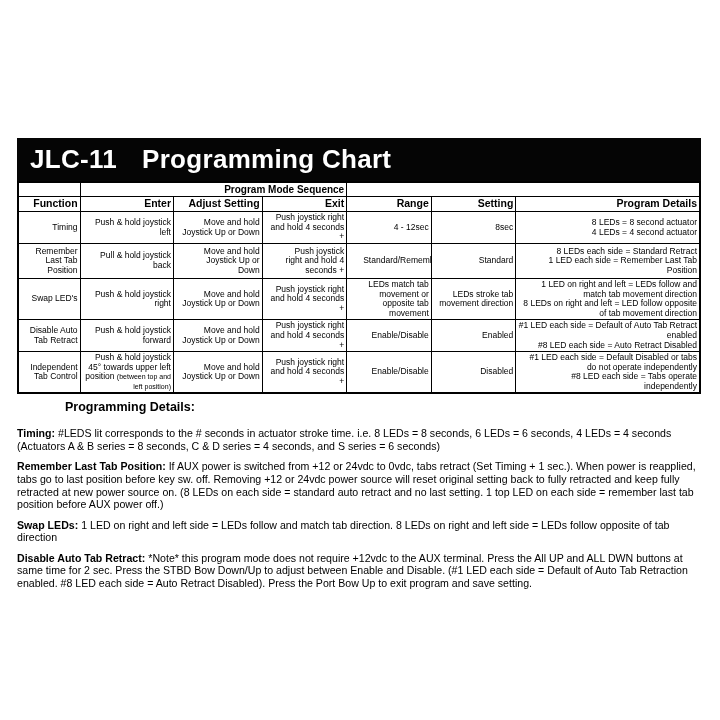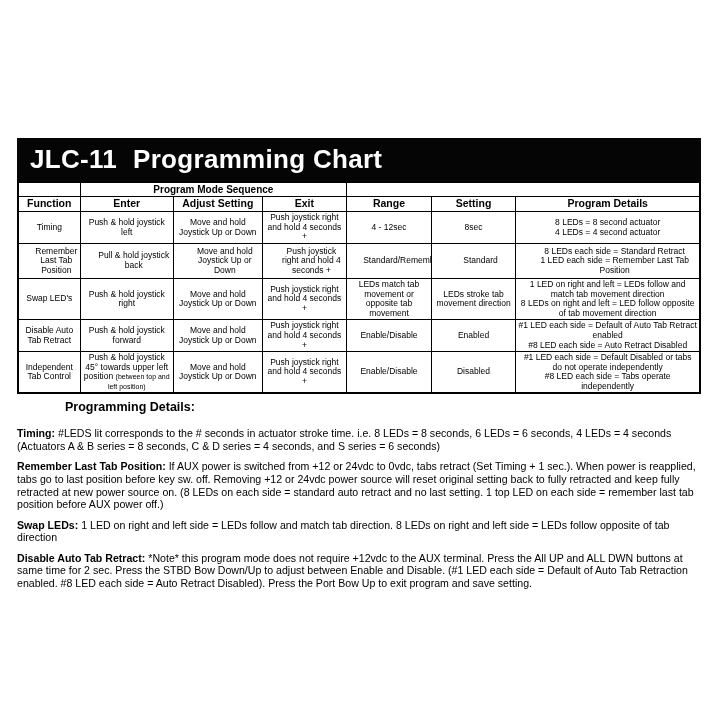--- a/index.html
+++ b/index.html
@@ -20,29 +20,29 @@
     color: #ffffff;
     height: 43px;
     display: flex;
     align-items: center;
     padding-left: 13px;
     box-sizing: border-box;
     font-weight: bold;
     font-size: 26px;
     letter-spacing: 0.3px;
   }
-  .titlebar .tname { margin-left: 16px; }
+  .titlebar .tname { margin-left: 25px; }
   
   table.chart {
     width: 100%;
     border-collapse: collapse;
     table-layout: fixed;
     font-size: 8.5px;
     line-height: 1.13;
-    text-align: center;
+    text-align: right;
     border: 2px solid #000;
   }
   table.chart td, table.chart th {
     border: 1px solid #000;
     padding: 1px 2px;
     vertical-align: middle;
     overflow: hidden;
   }
   tr.group-row td { height: 10px; }
   td.group { font-weight: bold; font-size: 10px; }

